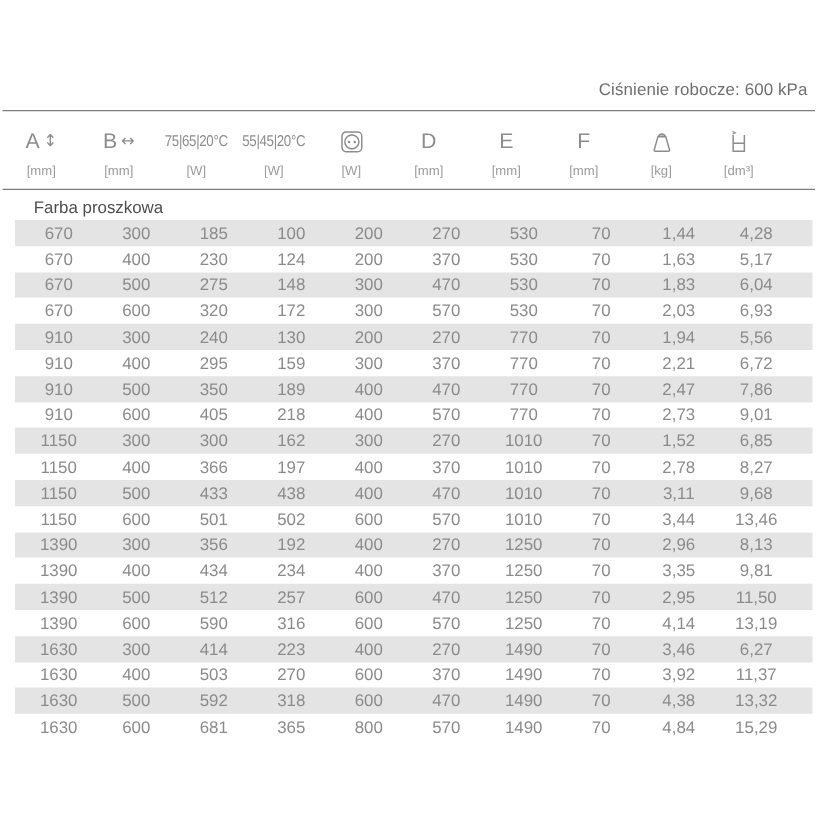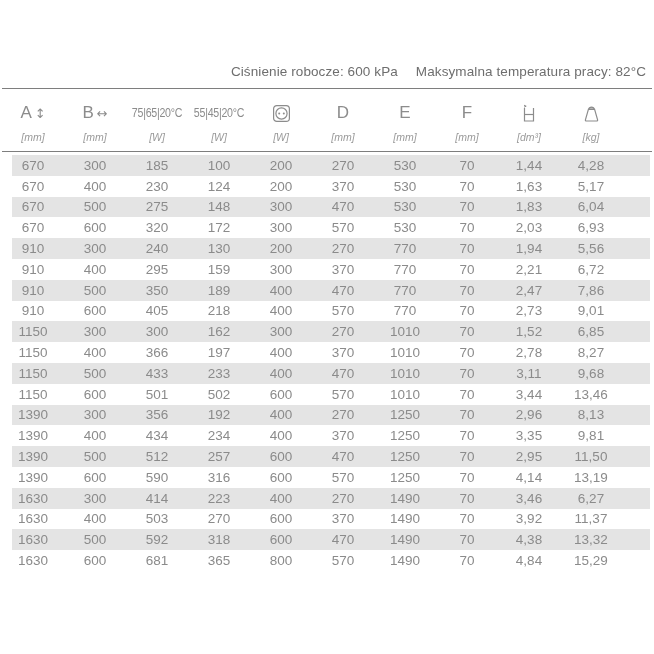--- a/index.html
+++ b/index.html
@@ -12,39 +12,38 @@
   .rule{position:absolute;left:2px;right:2px;border-top:1.6px solid #7e7e7e;}
   .rule-top{top:88px;}
   .rule-mid{top:151px;}
 
   .thead{position:absolute;top:99px;left:2px;display:grid;grid-template-columns:repeat(10,62px);}
   .hcell{text-align:center;}
   .hsym{height:28px;display:flex;align-items:center;justify-content:center;gap:3px;
     font-size:17px;font-weight:400;color:#8c8c8c;}
   .hsym .arrow{font-size:13px;color:#8c8c8c;font-family:"DejaVu Sans",sans-serif;}
   .hsym.condensed{font-size:12.5px;transform:scaleX(.85);letter-spacing:-.3px;white-space:nowrap;}
-  .hunit{margin-top:4px;font-size:10.5px;color:#9b9b9b;font-style:italic;}
+  .hunit{margin-top:4px;font-size:10.5px;color:#9b9b9b;}
   .hicon svg{display:block;margin:0 auto;}
 
   .tbody{position:absolute;top:155px;left:0;width:654px;font-size:13.5px;}
   .section-row{height:21px;line-height:21px;padding-left:27px;color:#4d4d4d;}
   .row{height:20.8px;display:grid;grid-template-columns:repeat(10,62px);align-items:center;
-    padding-left:2px;color:#8b8b8b;
+    padding-left:16px;color:#8b8b8b;
     background-repeat:no-repeat;background-position:12px 0;background-size:638px 100%;}
   .row.shaded{background-image:linear-gradient(#e4e4e4,#e4e4e4);}
   .cell{text-align:center;}
 </style>
 </head>
 <body>
 
 <div class="page">
 
   <div class="info-bar">
     <span>Ciśnienie robocze: 600 kPa</span>
-    <span>Maksymalna temperatura pracy: 82°C</span>
   </div>
 
   <div class="rule rule-top"></div>
 
   <div class="thead">
 
     <div class="hcell">
       <div class="hsym">
         <span>A</span>
         <span class="arrow">↕</span>
@@ -95,47 +94,48 @@
     </div>
 
     <div class="hcell">
       <div class="hsym">F</div>
       <div class="hunit">[mm]</div>
     </div>
 
     <div class="hcell hicon">
       <div class="hsym">
         <span>
+          <svg width="19" height="21" viewBox="0 0 19 21" fill="none" stroke="#8c8c8c" stroke-width="1.2">
+            <path d="M6.6 6.5 a3 3.2 0 0 1 5.8 0" fill="#c2c2c2" stroke="#8c8c8c"></path>
+            <path d="M6.4 6.3 L3.4 16.8 Q3.1 18 4.4 18 L14.6 18 Q15.9 18 15.6 16.8 L12.6 6.3 Z"></path>
+          </svg>
+        </span>
+      </div>
+      <div class="hunit">[kg]</div>
+    </div>
+
+    <div class="hcell hicon">
+      <div class="hsym">
+        <span>
           <svg width="16" height="21" viewBox="0 0 16 21" fill="none" stroke="#8c8c8c" stroke-width="1.2">
             <path d="M3.5 5 L3.5 18 L12.5 18 L12.5 5"></path>
             <path d="M3.5 11.5 L12.5 11.5"></path>
             <path d="M3 2.2 l2.2 1 l-2.2 1" stroke-width="1"></path>
           </svg>
         </span>
       </div>
       <div class="hunit">[dm³]</div>
     </div>
 
-    <div class="hcell hicon">
-      <div class="hsym">
-        <span>
-          <svg width="19" height="21" viewBox="0 0 19 21" fill="none" stroke="#8c8c8c" stroke-width="1.2">
-            <path d="M6.6 6.5 a3 3.2 0 0 1 5.8 0" fill="#c2c2c2" stroke="#8c8c8c"></path>
-            <path d="M6.4 6.3 L3.4 16.8 Q3.1 18 4.4 18 L14.6 18 Q15.9 18 15.6 16.8 L12.6 6.3 Z"></path>
-          </svg>
-        </span>
-      </div>
-      <div class="hunit">[kg]</div>
-    </div>
-
   </div>
 
   <div class="rule rule-mid"></div>
 
   <div class="tbody">
+    <div class="section-row">Farba proszkowa</div>
     <div id="rows-container">
         <div class="row shaded">
           <div class="cell">670</div>
           <div class="cell">300</div>
           <div class="cell">185</div>
           <div class="cell">100</div>
           <div class="cell">200</div>
           <div class="cell">270</div>
           <div class="cell">530</div>
           <div class="cell">70</div>
@@ -247,21 +247,21 @@
           <div class="cell">370</div>
           <div class="cell">1010</div>
           <div class="cell">70</div>
           <div class="cell">2,78</div>
           <div class="cell">8,27</div>
         </div>
         <div class="row shaded">
           <div class="cell">1150</div>
           <div class="cell">500</div>
           <div class="cell">433</div>
-          <div class="cell">233</div>
+          <div class="cell">438</div>
           <div class="cell">400</div>
           <div class="cell">470</div>
           <div class="cell">1010</div>
           <div class="cell">70</div>
           <div class="cell">3,11</div>
           <div class="cell">9,68</div>
         </div>
         <div class="row">
           <div class="cell">1150</div>
           <div class="cell">600</div>

